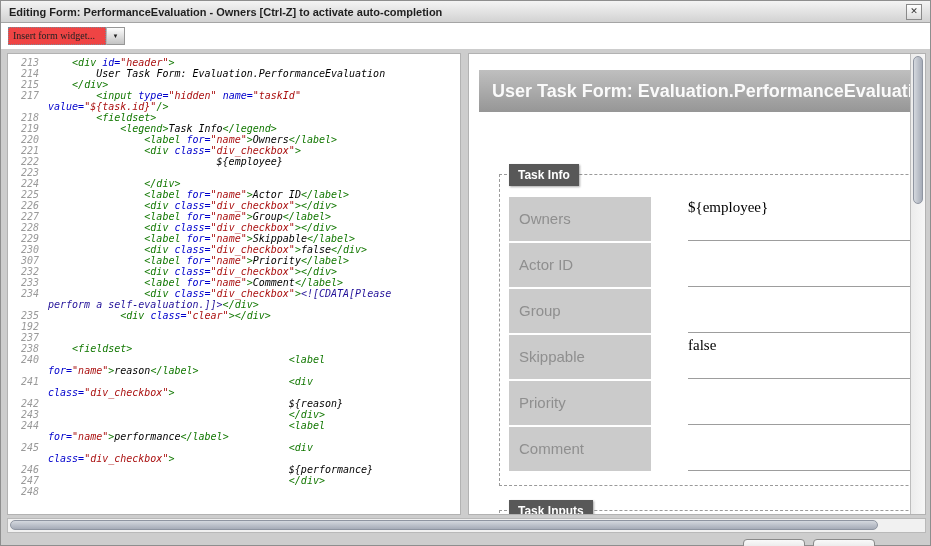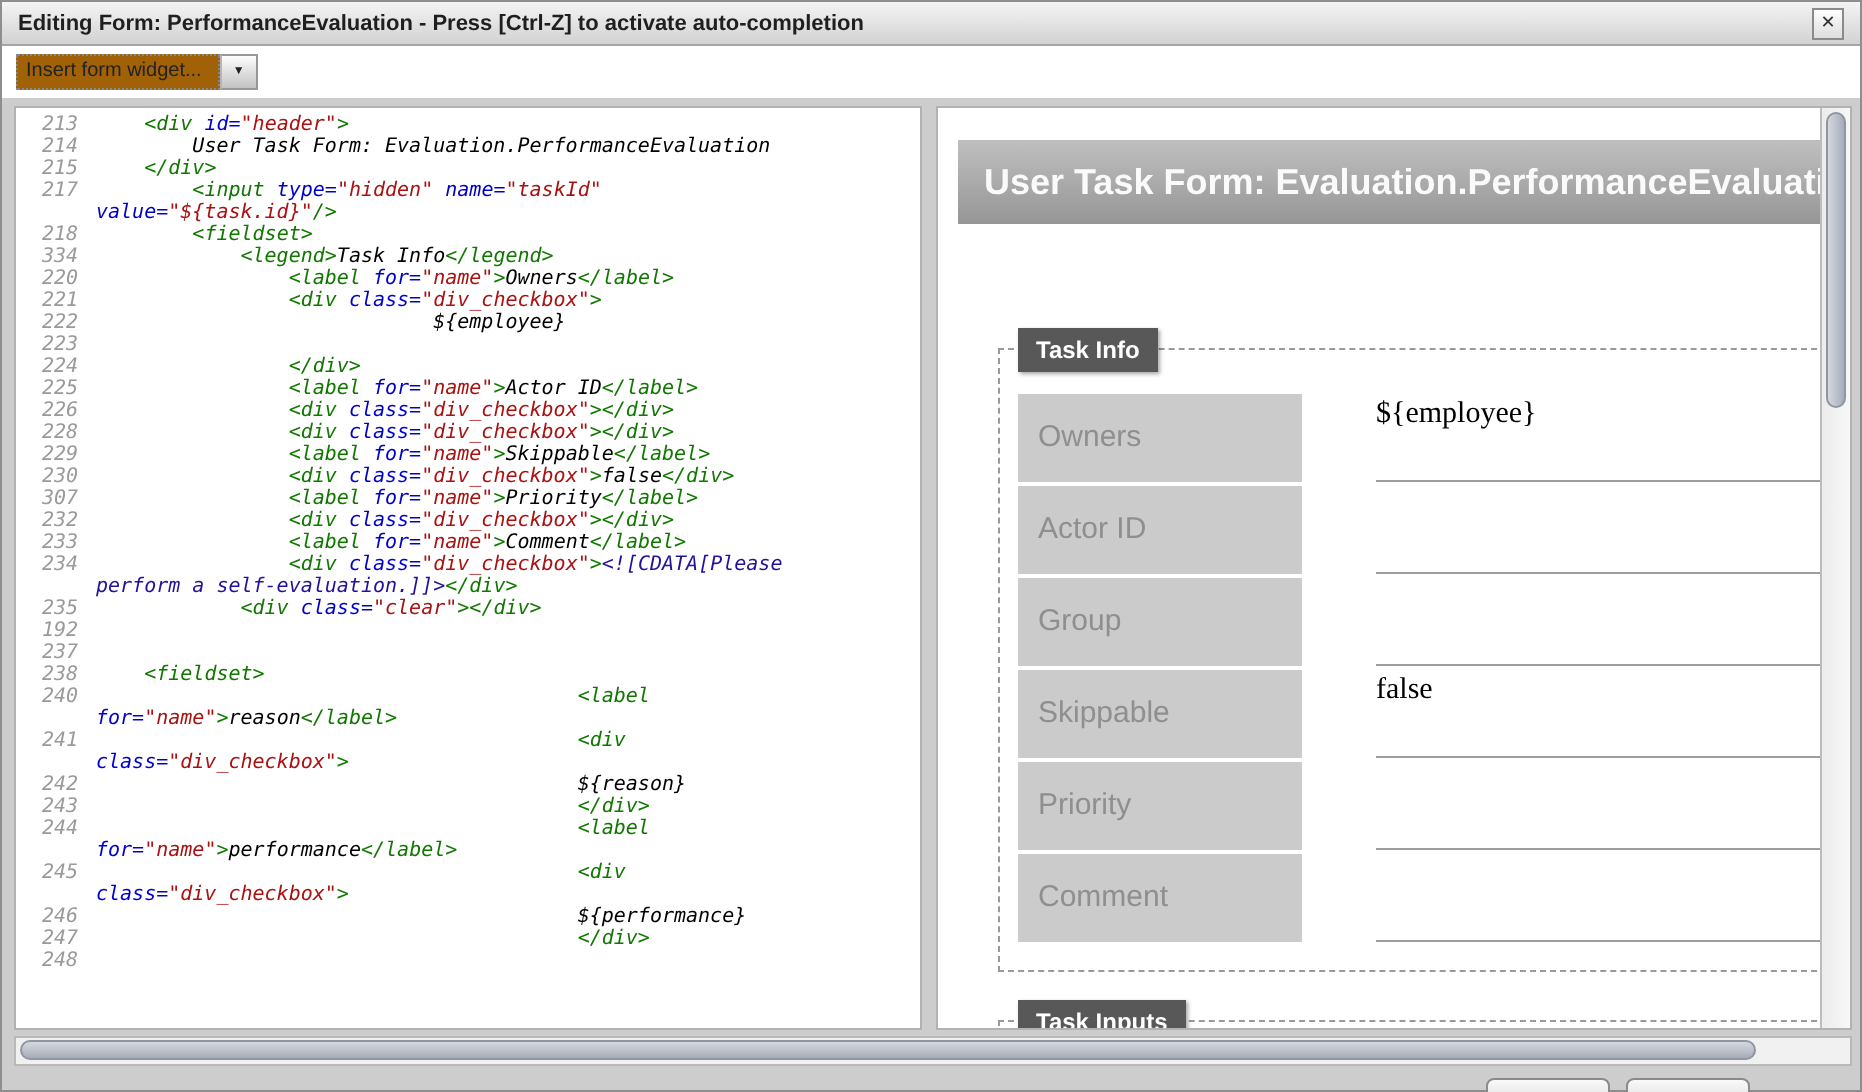--- a/index.html
+++ b/index.html
@@ -9,21 +9,21 @@
   
   .titlebar{position:absolute;left:0;top:0;right:0;height:22px;background:linear-gradient(#f4f4f4,#d2d2d2);
     border-bottom:1px solid #a5a5a5;display:flex;align-items:center;padding:0 8px;box-sizing:border-box;}
   .title{font-size:11px;font-weight:bold;color:#1f1f1f;}
   .close-btn{margin-left:auto;width:14px;height:14px;border:1px solid #8a8a8a;background:linear-gradient(#fff,#dcdcdc);
     font-size:9px;line-height:12px;text-align:center;color:#333;cursor:default;}
 
   
   .toolbar{position:absolute;left:0;top:22px;right:0;height:26px;background:#fff;display:flex;align-items:center;padding:0 7px;box-sizing:border-box;}
   .combo{display:flex;align-items:stretch;height:18px;}
-  .combo-text{border:1px dotted #7d8a96;font-size:10px;padding:2px 8px 0 4px;color:#222;background:#a16207;min-width:98px;box-sizing:border-box;}
+  .combo-text{border:1px dotted #7d8a96;font-size:10px;padding:2px 8px 0 4px;color:#222;background:#ef4444;min-width:98px;box-sizing:border-box;font-family:Liberation Serif, serif;}
   .combo-btn{width:17px;border:1px solid #979797;border-left:1px solid #b5b5b5;background:linear-gradient(#fdfdfd,#c3c3c3);
     display:flex;align-items:center;justify-content:center;font-size:6px;color:#222;}
 
   
   .editor{position:absolute;left:6px;top:52px;width:454px;height:462px;background:#fff;border:1px solid #b2b2b2;box-sizing:border-box;overflow:hidden;}
   #code-lines{padding-top:3px;font-style:italic;}
   .code-line{display:flex;font-family:"DejaVu Sans Mono",monospace;font-size:10px;line-height:11px;}
   .gutter{flex:0 0 40px;width:40px;text-align:right;padding-right:9px;color:#9a9a9a;box-sizing:border-box;}
   .code-text{width:60ch;white-space:pre-wrap;overflow-wrap:normal;word-break:normal;}
   .tk-t{color:#117700}.tk-a{color:#0000cc}.tk-s{color:#aa1111}.tk-x{color:#000000}.tk-c{color:#221199}
@@ -56,21 +56,21 @@
     background:linear-gradient(#fafafa,#cfcfcf);box-sizing:border-box;}
   .btn1{left:742px;}
   .btn2{left:812px;}
 </style>
 </head>
 <body>
 
 <div class="dialog">
 
   <div class="titlebar">
-    <span class="title">Editing Form: PerformanceEvaluation - Press [Ctrl-Z] to activate auto-completion</span>
+    <span class="title">Editing Form: PerformanceEvaluation - Owners [Ctrl-Z] to activate auto-completion</span>
     <span class="close-btn">✕</span>
   </div>
 
   <div class="toolbar">
     <div class="combo">
       <span class="combo-text">Insert form widget...</span>
       <span class="combo-btn">▼</span>
     </div>
   </div>
 
@@ -90,21 +90,21 @@
         </div>
         <div class="code-line">
           <span class="gutter">217</span>
           <span class="code-text"><span class="tk-x">        </span><span class="tk-t">&lt;input</span><span class="tk-x"> </span><span class="tk-a">type=</span><span class="tk-s">"hidden"</span><span class="tk-x"> </span><span class="tk-a">name=</span><span class="tk-s">"taskId"</span><span class="tk-x"> </span><span class="tk-a">value=</span><span class="tk-s">"${task.id}"</span><span class="tk-t">/&gt;</span></span>
         </div>
         <div class="code-line">
           <span class="gutter">218</span>
           <span class="code-text"><span class="tk-x">        </span><span class="tk-t">&lt;fieldset&gt;</span></span>
         </div>
         <div class="code-line">
-          <span class="gutter">334</span>
+          <span class="gutter">219</span>
           <span class="code-text"><span class="tk-x">            </span><span class="tk-t">&lt;legend&gt;</span><span class="tk-x">Task Info</span><span class="tk-t">&lt;/legend&gt;</span></span>
         </div>
         <div class="code-line">
           <span class="gutter">220</span>
           <span class="code-text"><span class="tk-x">                </span><span class="tk-t">&lt;label</span><span class="tk-x"> </span><span class="tk-a">for=</span><span class="tk-s">"name"</span><span class="tk-t">&gt;</span><span class="tk-x">Owners</span><span class="tk-t">&lt;/label&gt;</span></span>
         </div>
         <div class="code-line">
           <span class="gutter">221</span>
           <span class="code-text"><span class="tk-x">                </span><span class="tk-t">&lt;div</span><span class="tk-x"> </span><span class="tk-a">class=</span><span class="tk-s">"div_checkbox"</span><span class="tk-t">&gt;</span></span>
         </div>
@@ -120,20 +120,24 @@
           <span class="gutter">224</span>
           <span class="code-text"><span class="tk-x">                </span><span class="tk-t">&lt;/div&gt;</span></span>
         </div>
         <div class="code-line">
           <span class="gutter">225</span>
           <span class="code-text"><span class="tk-x">                </span><span class="tk-t">&lt;label</span><span class="tk-x"> </span><span class="tk-a">for=</span><span class="tk-s">"name"</span><span class="tk-t">&gt;</span><span class="tk-x">Actor ID</span><span class="tk-t">&lt;/label&gt;</span></span>
         </div>
         <div class="code-line">
           <span class="gutter">226</span>
           <span class="code-text"><span class="tk-x">                </span><span class="tk-t">&lt;div</span><span class="tk-x"> </span><span class="tk-a">class=</span><span class="tk-s">"div_checkbox"</span><span class="tk-t">&gt;&lt;/div&gt;</span></span>
+        </div>
+        <div class="code-line">
+          <span class="gutter">227</span>
+          <span class="code-text"><span class="tk-x">                </span><span class="tk-t">&lt;label</span><span class="tk-x"> </span><span class="tk-a">for=</span><span class="tk-s">"name"</span><span class="tk-t">&gt;</span><span class="tk-x">Group</span><span class="tk-t">&lt;/label&gt;</span></span>
         </div>
         <div class="code-line">
           <span class="gutter">228</span>
           <span class="code-text"><span class="tk-x">                </span><span class="tk-t">&lt;div</span><span class="tk-x"> </span><span class="tk-a">class=</span><span class="tk-s">"div_checkbox"</span><span class="tk-t">&gt;&lt;/div&gt;</span></span>
         </div>
         <div class="code-line">
           <span class="gutter">229</span>
           <span class="code-text"><span class="tk-x">                </span><span class="tk-t">&lt;label</span><span class="tk-x"> </span><span class="tk-a">for=</span><span class="tk-s">"name"</span><span class="tk-t">&gt;</span><span class="tk-x">Skippable</span><span class="tk-t">&lt;/label&gt;</span></span>
         </div>
         <div class="code-line">

